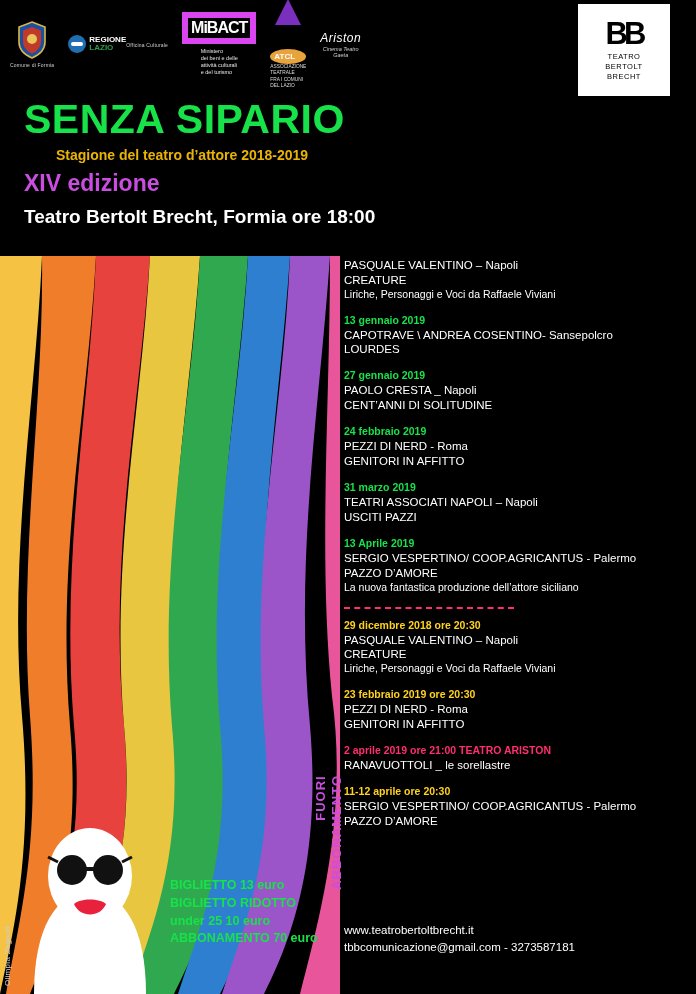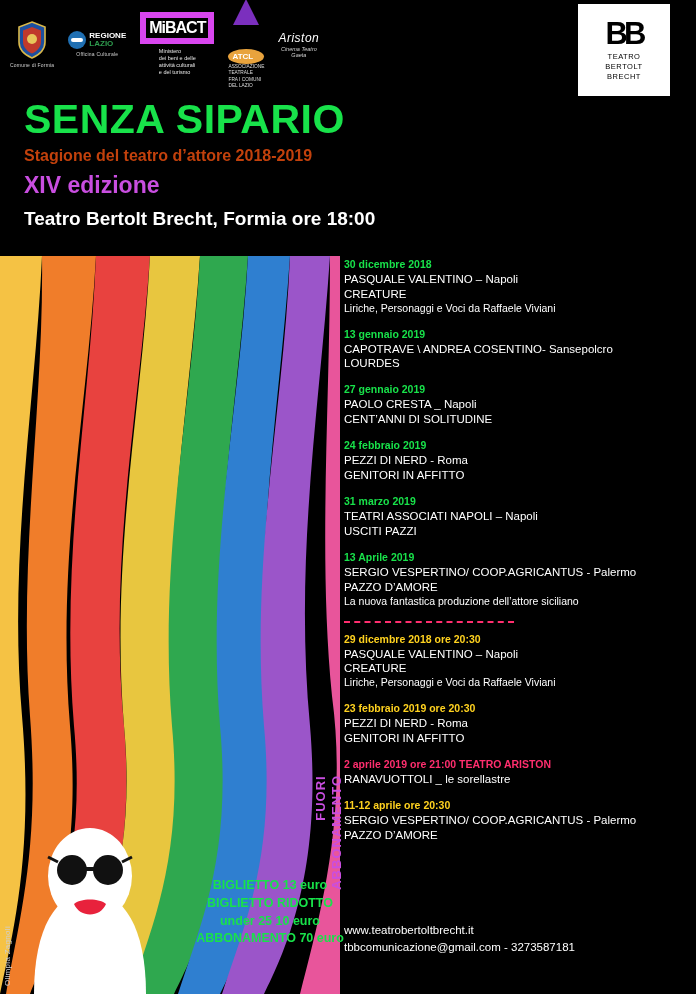--- a/index.html
+++ b/index.html
@@ -22,21 +22,21 @@
     display: flex;
     align-items: center;
     padding-left: 10px;
     gap: 14px;
   }
   .logo { display: flex; flex-direction: column; align-items: center; justify-content: center; }
   .logo-cap { font-size: 5px; color: #cfcfcf; margin-top: 2px; letter-spacing: .2px; white-space: nowrap; }
 
   .crest-svg { display:block; }
 
-  .logo-regione { display:flex; flex-direction:column; align-items:center; }
+  .logo-regione { display:flex; flex-direction:row; align-items:center; }
   .regione-row { display:flex; align-items:center; gap:3px; }
   .regione-mark { width:18px; height:18px; border-radius:50%; background:#1f6fb2; position:relative; }
   .regione-mark:after { content:""; position:absolute; left:3px; top:7px; width:12px; height:4px; background:#fff; border-radius:2px; }
   .regione-txt { font-size:8px; font-weight:bold; line-height:1.05; color:#fff; text-align:left; }
   .regione-txt .r2 { color:#2e9b4e; }
 
   .mibact { display:flex; align-items:center; gap:4px; }
   .mibact-mark { font-size:16px; font-weight:bold; letter-spacing:-1px; color:#fff; border:6px solid #d946ef; padding:1px 3px; }
   .mibact-txt { font-size:5.5px; line-height:1.25; color:#e6e6e6; }
 
@@ -55,21 +55,21 @@
     width: 92px; height: 92px;
     background: #fff;
     display:flex; flex-direction:column; align-items:center; justify-content:center;
   }
   .tbb-b { font-size: 31px; font-weight: bold; color:#000; letter-spacing:-4px; line-height:1; }
   .tbb-lines { font-size:7.5px; color:#000; line-height:1.35; text-align:center; letter-spacing:.5px; margin-top:3px; }
 
   
   .titles { position:absolute; top:98px; left:24px; width:560px; }
   .t-main { font-size: 41px; font-weight: bold; color:#18e24a; letter-spacing:.5px; line-height:1.05; }
-  .t-sub  { font-size: 16px; font-weight: bold; color:#c2410c; margin-top:6px; }
+  .t-sub  { font-size: 14px; font-weight: bold; color:#eab308; margin-top:6px;margin-left:32px; }
   .t-ed   { font-size: 23px; font-weight: bold; color:#c94ee0; margin-top:7px; }
   .t-ven  { font-size: 19px; font-weight: bold; color:#ffffff; margin-top:9px; }
 
   
   .art { position:absolute; left:0; top:256px; width:340px; height:738px; overflow:hidden; }
   .art svg { display:block; }
 
   .credit {
     position:absolute; left:3px; bottom:8px;
     font-size:8px; color:#cfcfcf;
@@ -95,21 +95,21 @@
   .entry.fuori2 .e-date { color:#ff2e6e; }
 
   .fuori-label {
     position:absolute; left:313px; top:775px;
     writing-mode: vertical-rl; transform: rotate(180deg);
     font-size:13px; font-weight:bold; color:#c94ee0;
     letter-spacing:1px; line-height:1.25; text-align:right;
   }
 
   
-  .prices { position:absolute; left:170px; bottom:46px; width:200px;text-align:center; }
+  .prices { position:absolute; left:170px; bottom:46px; width:200px; }
   .prices div { font-size:12.5px; font-weight:bold; color:#18e24a; line-height:1.42; }
 
   
   .contacts { position:absolute; left:344px; bottom:38px; width:340px; }
   .contacts div { font-size:11.5px; color:#fff; line-height:1.5; }
 </style>
 </head>
 <body>
 
 <div class="logo-bar">
@@ -197,21 +197,20 @@
       <path d="M74,648 C80,642 100,642 106,648 C100,662 80,662 74,648 Z" fill="#e8223c"></path>
     </g>
   </svg>
   <div class="credit">Olimpia Zagnoli</div>
 </div>
 
 <div class="program">
 
 
   <div class="entry">
-    <div class="e-date">30 dicembre 2018</div>
     <div class="e-l1">PASQUALE VALENTINO – Napoli</div>
     <div class="e-l2">CREATURE</div>
     <div class="e-l3">Liriche, Personaggi e Voci da Raffaele Viviani</div>
   </div>
 
   <div class="entry">
     <div class="e-date">13 gennaio 2019</div>
     <div class="e-l1">CAPOTRAVE \ ANDREA COSENTINO- Sansepolcro</div>
     <div class="e-l2">LOURDES</div>
   </div>

